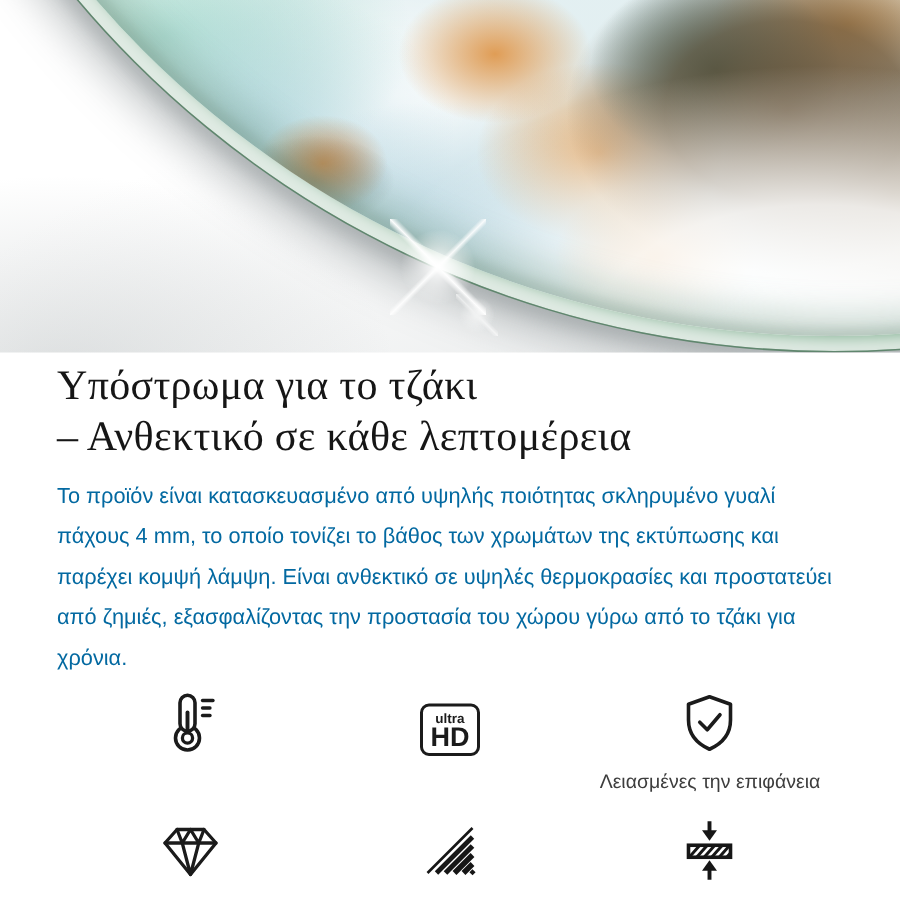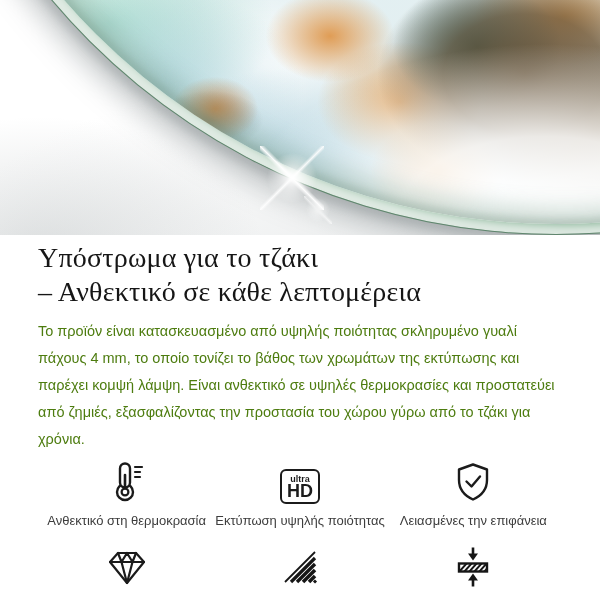--- a/index.html
+++ b/index.html
@@ -77,21 +77,21 @@
     font-family:"Liberation Serif", serif;
     font-weight:400;
     font-size:28px; line-height:1.2;
     color:#161616;
     letter-spacing:0.2px;
   }
   h1.title span { display:block; }
   p.desc {
     margin:10px 0 0 0;
     font-size:14.5px; line-height:27px;
-    color:#4d7c0f;
+    color:#0369a1;
     max-width:532px;
   }
 
   
   .features {
     margin-top:5px;
     display:grid;
     grid-template-columns:repeat(3, 1fr);
     row-gap:14px;
     padding:0 2px;
@@ -138,31 +138,29 @@
           <svg class="icon" width="44" height="44" viewBox="0 0 44 44" fill="none" stroke="#1b1b1b" stroke-width="2.4" stroke-linecap="round">
             <circle cx="20" cy="32" r="8"></circle>
             <rect x="15" y="3.5" width="10" height="24" rx="5" fill="#ffffff"></rect>
             <circle cx="20" cy="32" r="3.4" stroke-width="2.2"></circle>
             <line x1="20" y1="15" x2="20" y2="26.5" stroke-width="2.6"></line>
             <line x1="30" y1="7" x2="37" y2="7" stroke-width="2.2"></line>
             <line x1="30" y1="12" x2="35" y2="12" stroke-width="2.2"></line>
             <line x1="30" y1="17" x2="35" y2="17" stroke-width="2.2"></line>
           </svg>
         </div>
-        <div class="feature-label">Ανθεκτικό στη θερμοκρασία</div>
       </div>
 
       <div class="feature">
         <div class="icon-wrap">
           <div class="uhd-box">
             <div class="uhd-top">ultra</div>
             <div class="uhd-bottom">HD</div>
           </div>
         </div>
-        <div class="feature-label">Εκτύπωση υψηλής ποιότητας</div>
       </div>
 
       <div class="feature">
         <div class="icon-wrap">
           <svg class="icon" width="44" height="44" viewBox="0 0 44 44" fill="none" stroke="#1b1b1b" stroke-width="2.4" stroke-linecap="round" stroke-linejoin="round">
             <path d="M22 4.5 L36 9.5 V20 C36 29.5 30.2 35.8 22 39.5 C13.8 35.8 8 29.5 8 20 V9.5 Z"></path>
             <path d="M15.5 21.5 L20.5 26.5 L29 16.5"></path>
           </svg>
         </div>
         <div class="feature-label">Λειασμένες την επιφάνεια</div>

